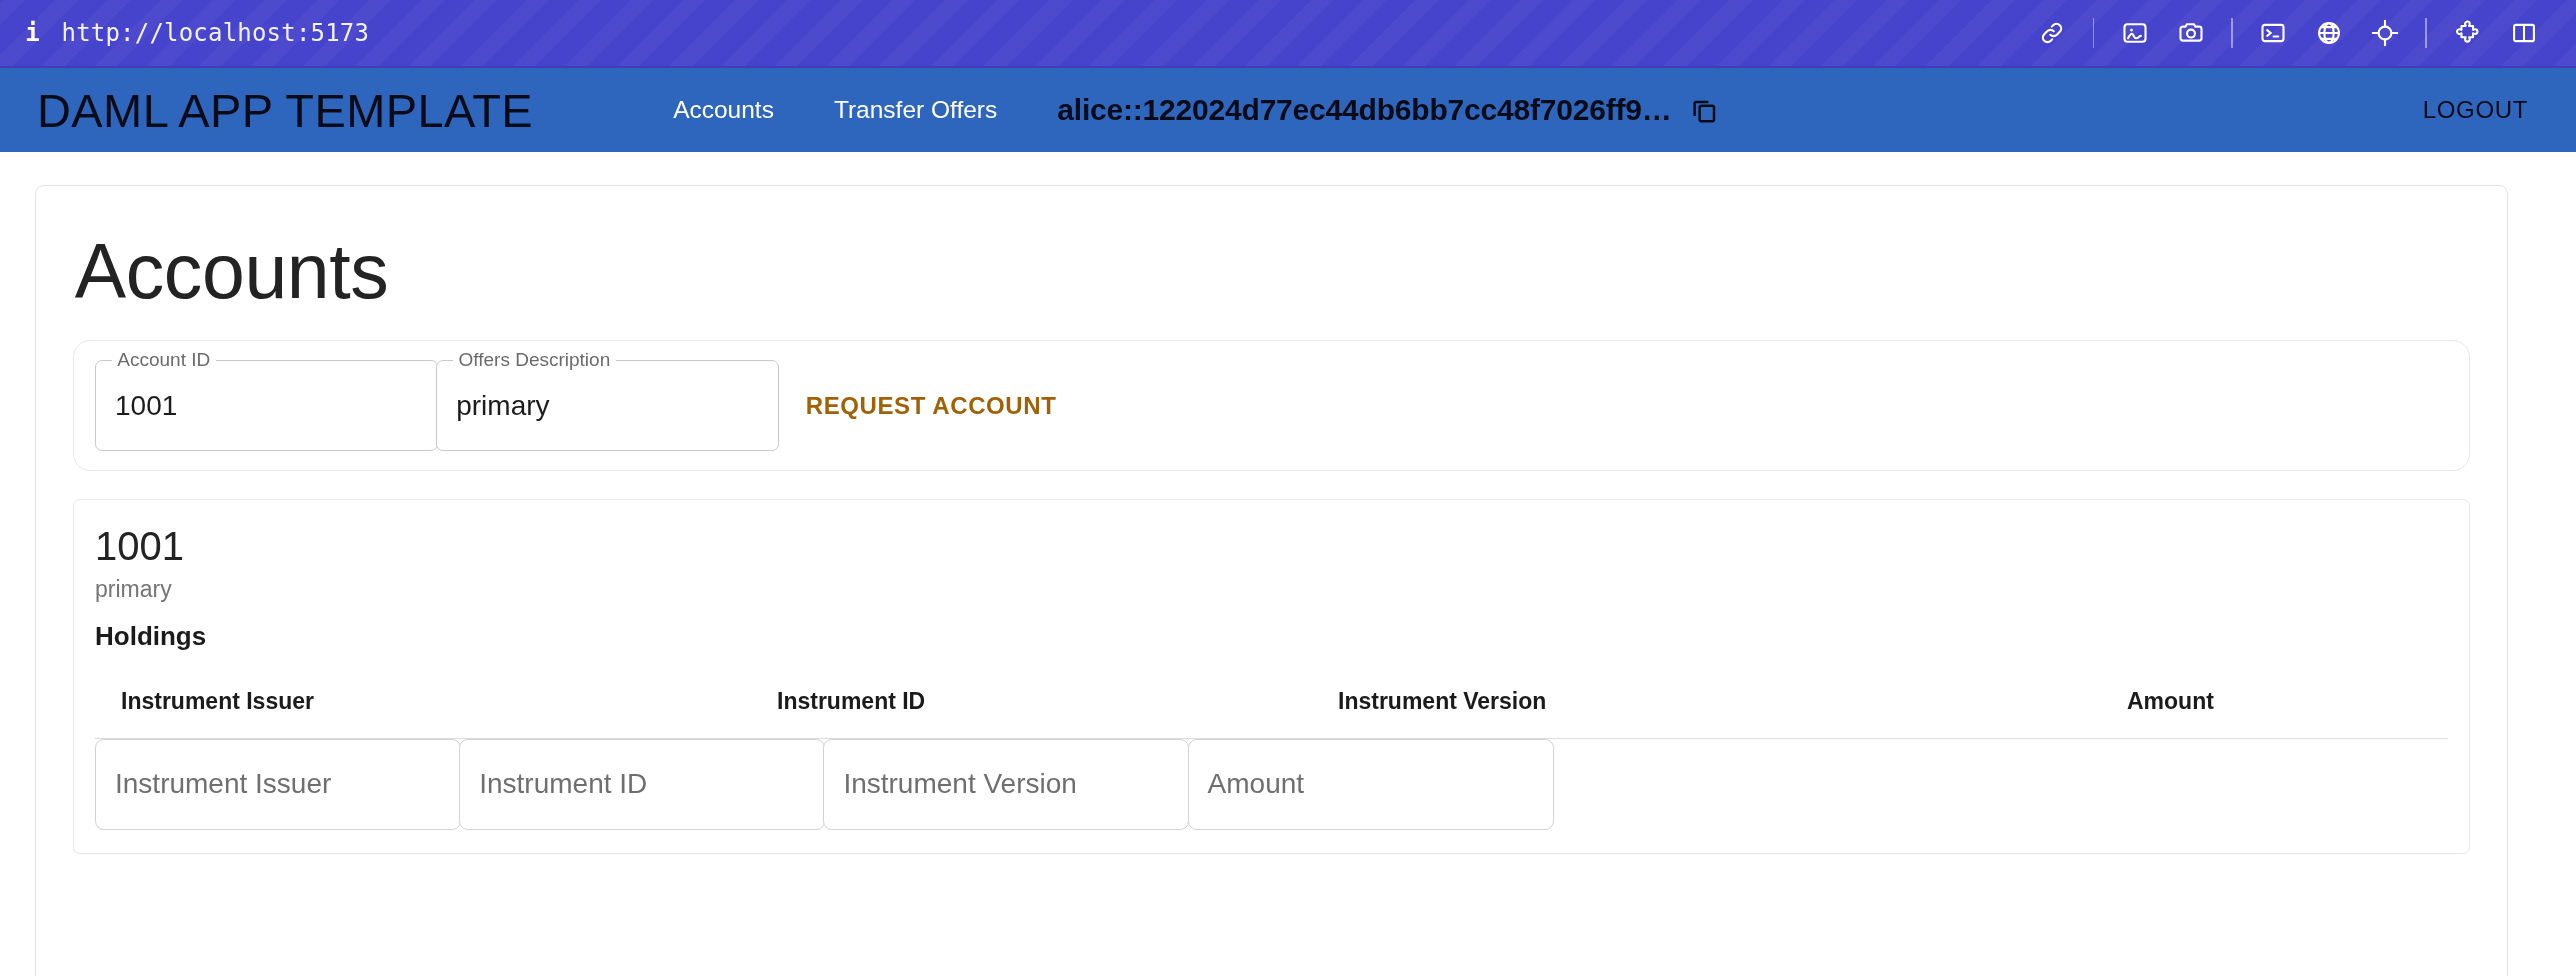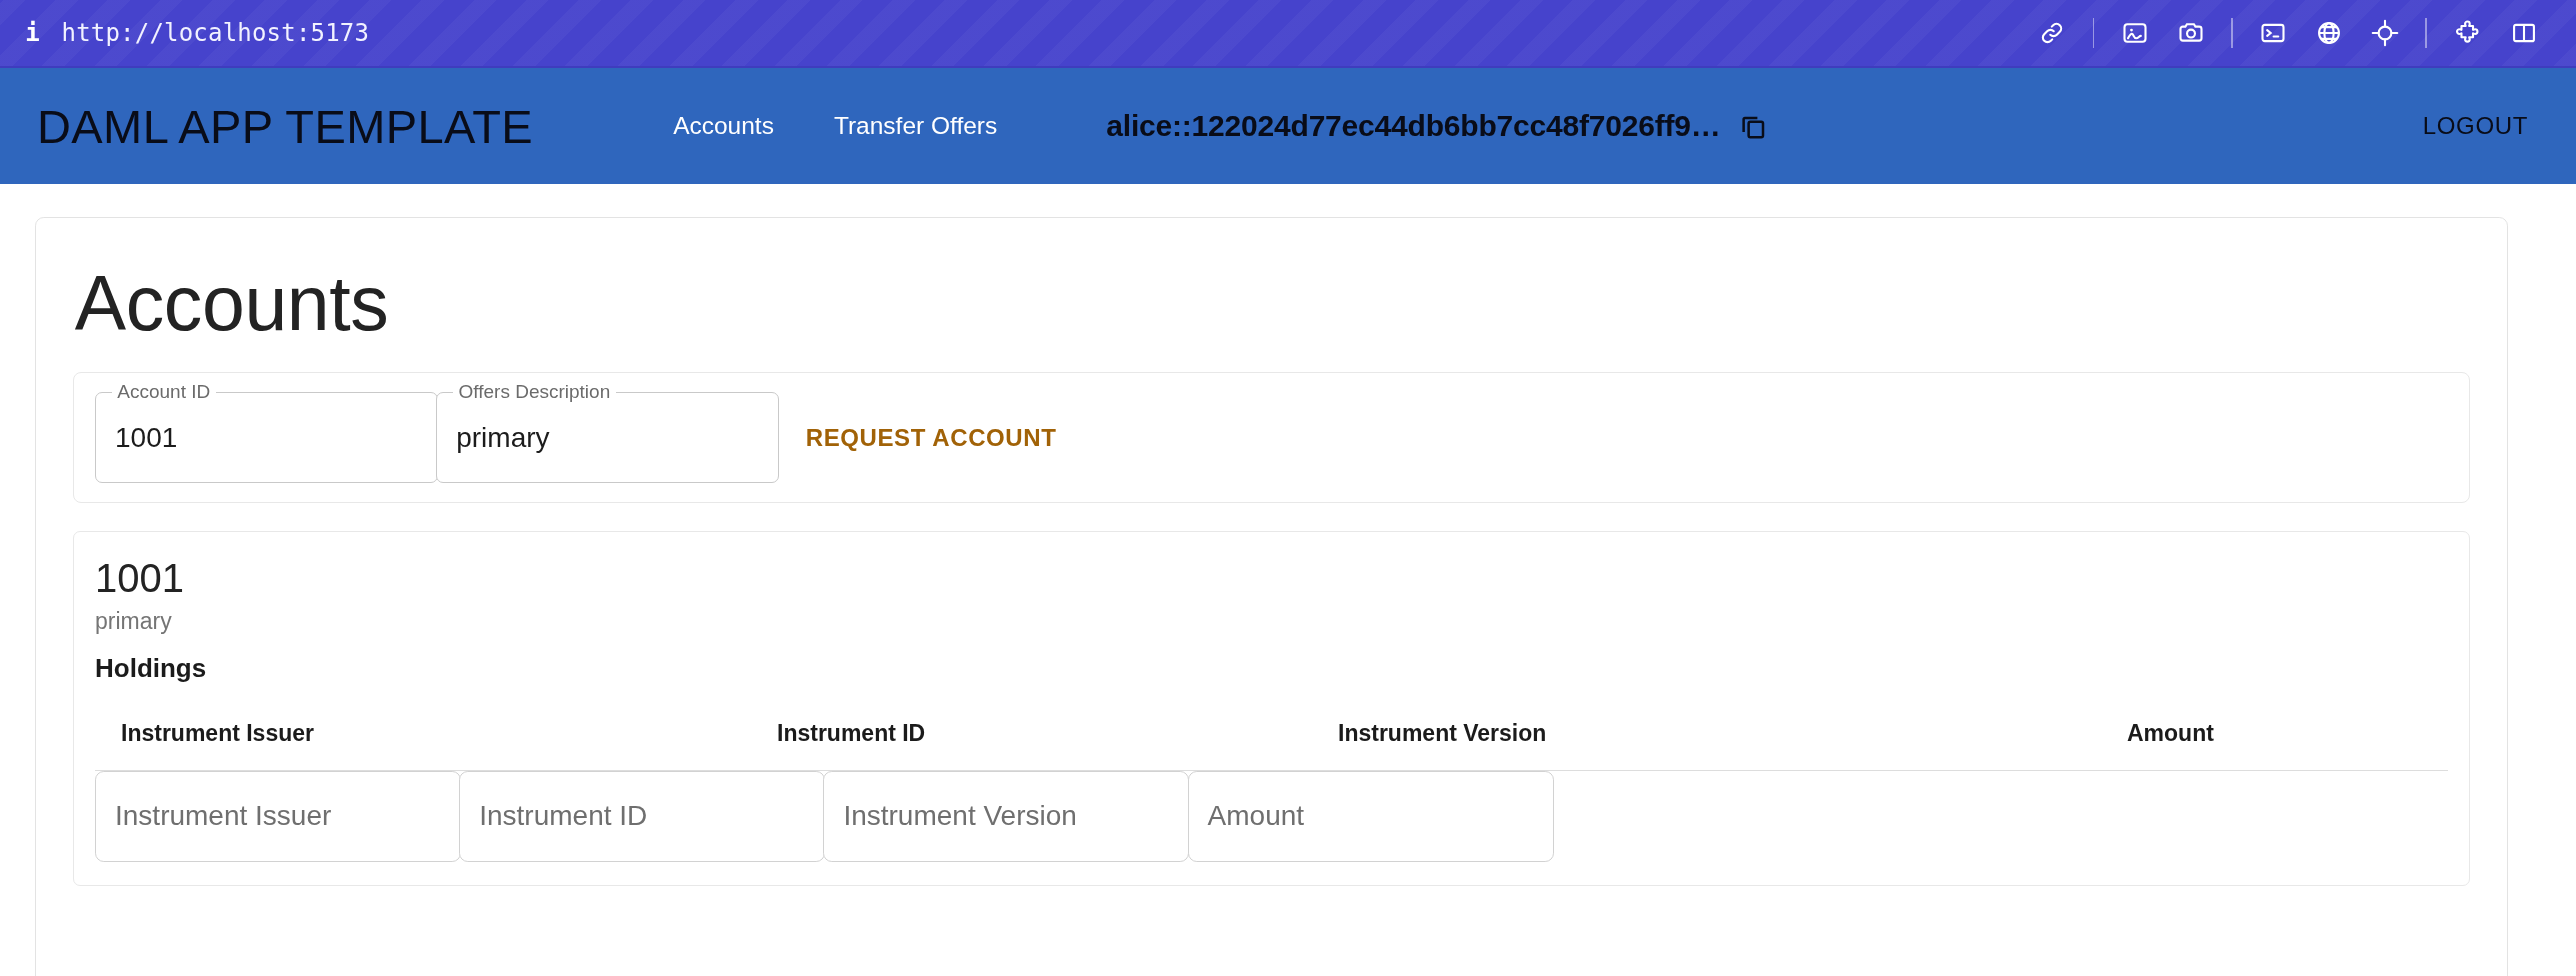--- a/index.html
+++ b/index.html
@@ -54,21 +54,21 @@
   .chrome-icon svg { display: block; }
   .chrome-sep {
     width: 1.8px; height: 30px;
     background: rgba(255,255,255,0.45);
     margin: 0 12.3px;
   }
 
   
   .app-bar {
     position: relative;
-    height: 116px;
+    height: 84px;
     background: #2f66bd;
     display: flex;
     align-items: center;
     padding: 0 39px 0 37px;
   }
   .app-title {
     color: #090c18;
     font-size: 47px;
     font-weight: 400;
     letter-spacing: 0.4px;
@@ -83,21 +83,20 @@
     color: #ffffff;
     font-size: 24.5px;
     font-weight: 400;
     white-space: nowrap;
     margin-right: 60px;
     cursor: pointer;
   }
   .party-wrap {
     display: flex;
     align-items: center;
-    margin-left: 49px;
     max-width: 789px;
   }
   .party-id {
     color: #090c18;
     font-size: 30px;
     font-weight: 700;
     letter-spacing: -0.2px;
     white-space: nowrap;
     overflow: hidden;
     text-overflow: ellipsis;
@@ -134,21 +133,21 @@
     font-size: 77px;
     font-weight: 400;
     color: #232323;
     letter-spacing: -0.4px;
     margin: 16px 0 24.5px 1.8px;
   }
 
   
   .panel {
     border: 1.8px solid #e8e8e8;
-    border-radius: 8px;
+    border-radius: 17px;
     padding: 19px 21px;
     display: flex;
     align-items: center;
     margin-bottom: 28px;
   }
 
   
   .mui-field {
     position: relative;
     width: 343px;

